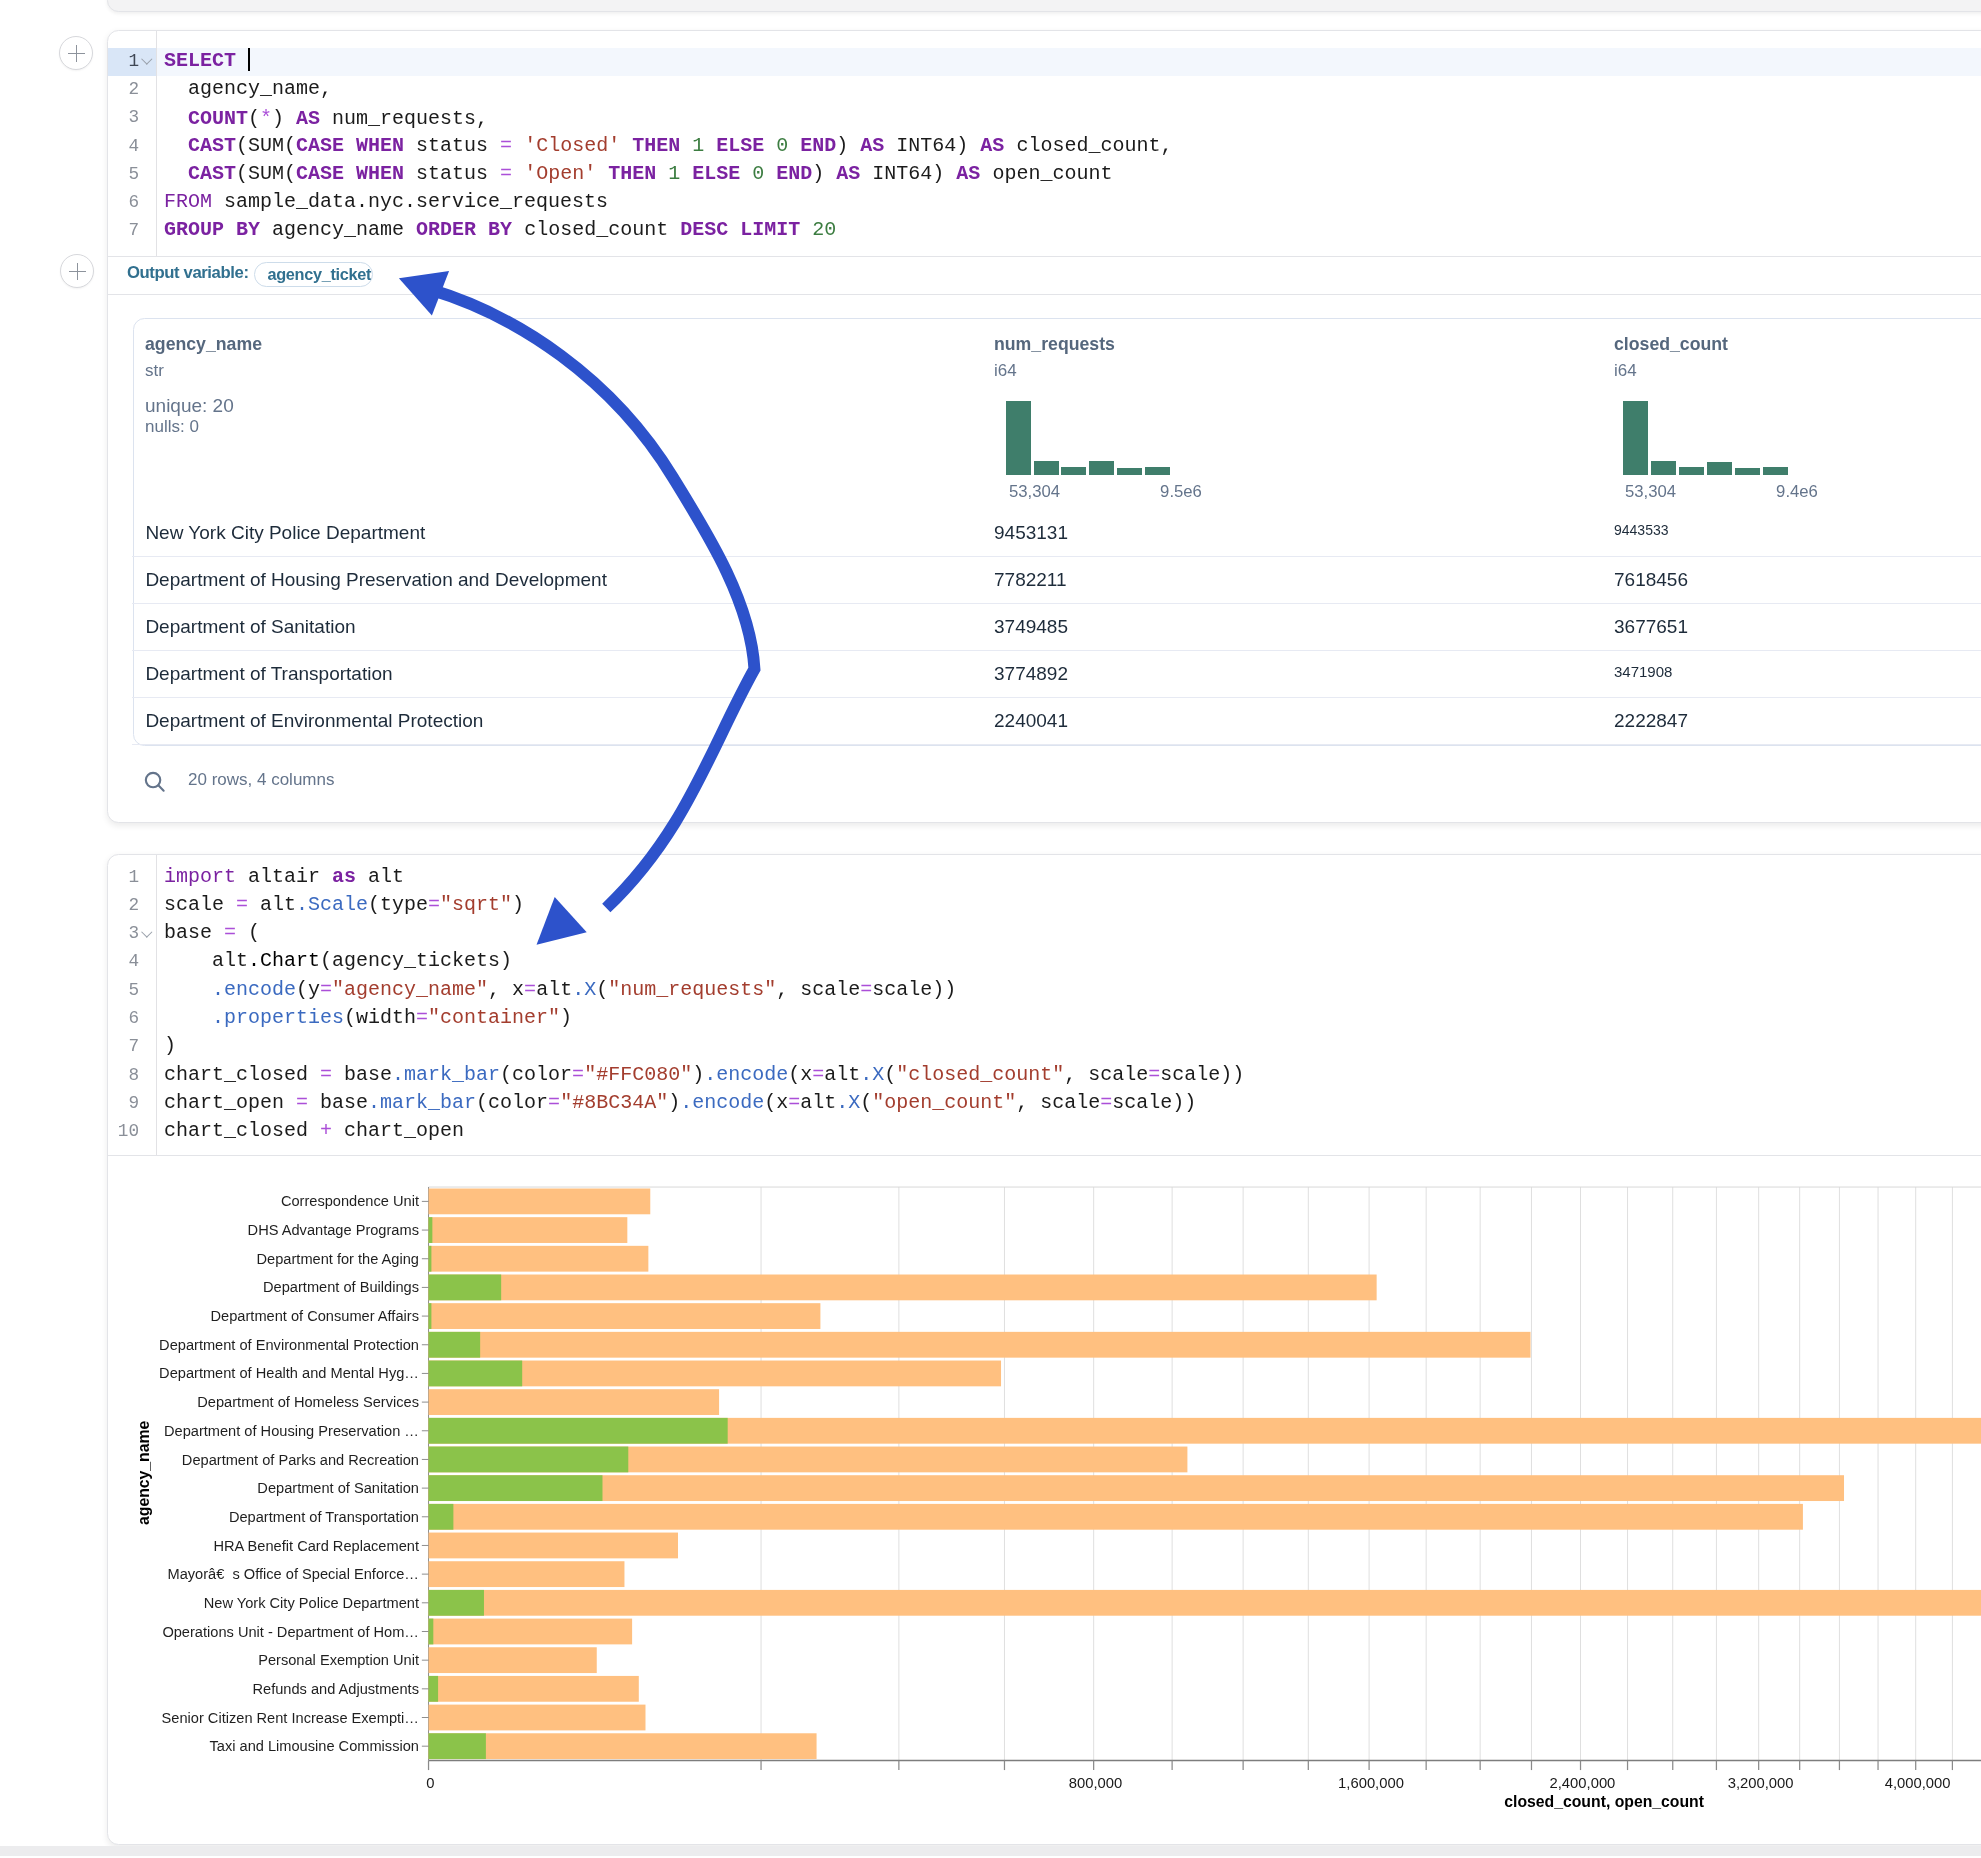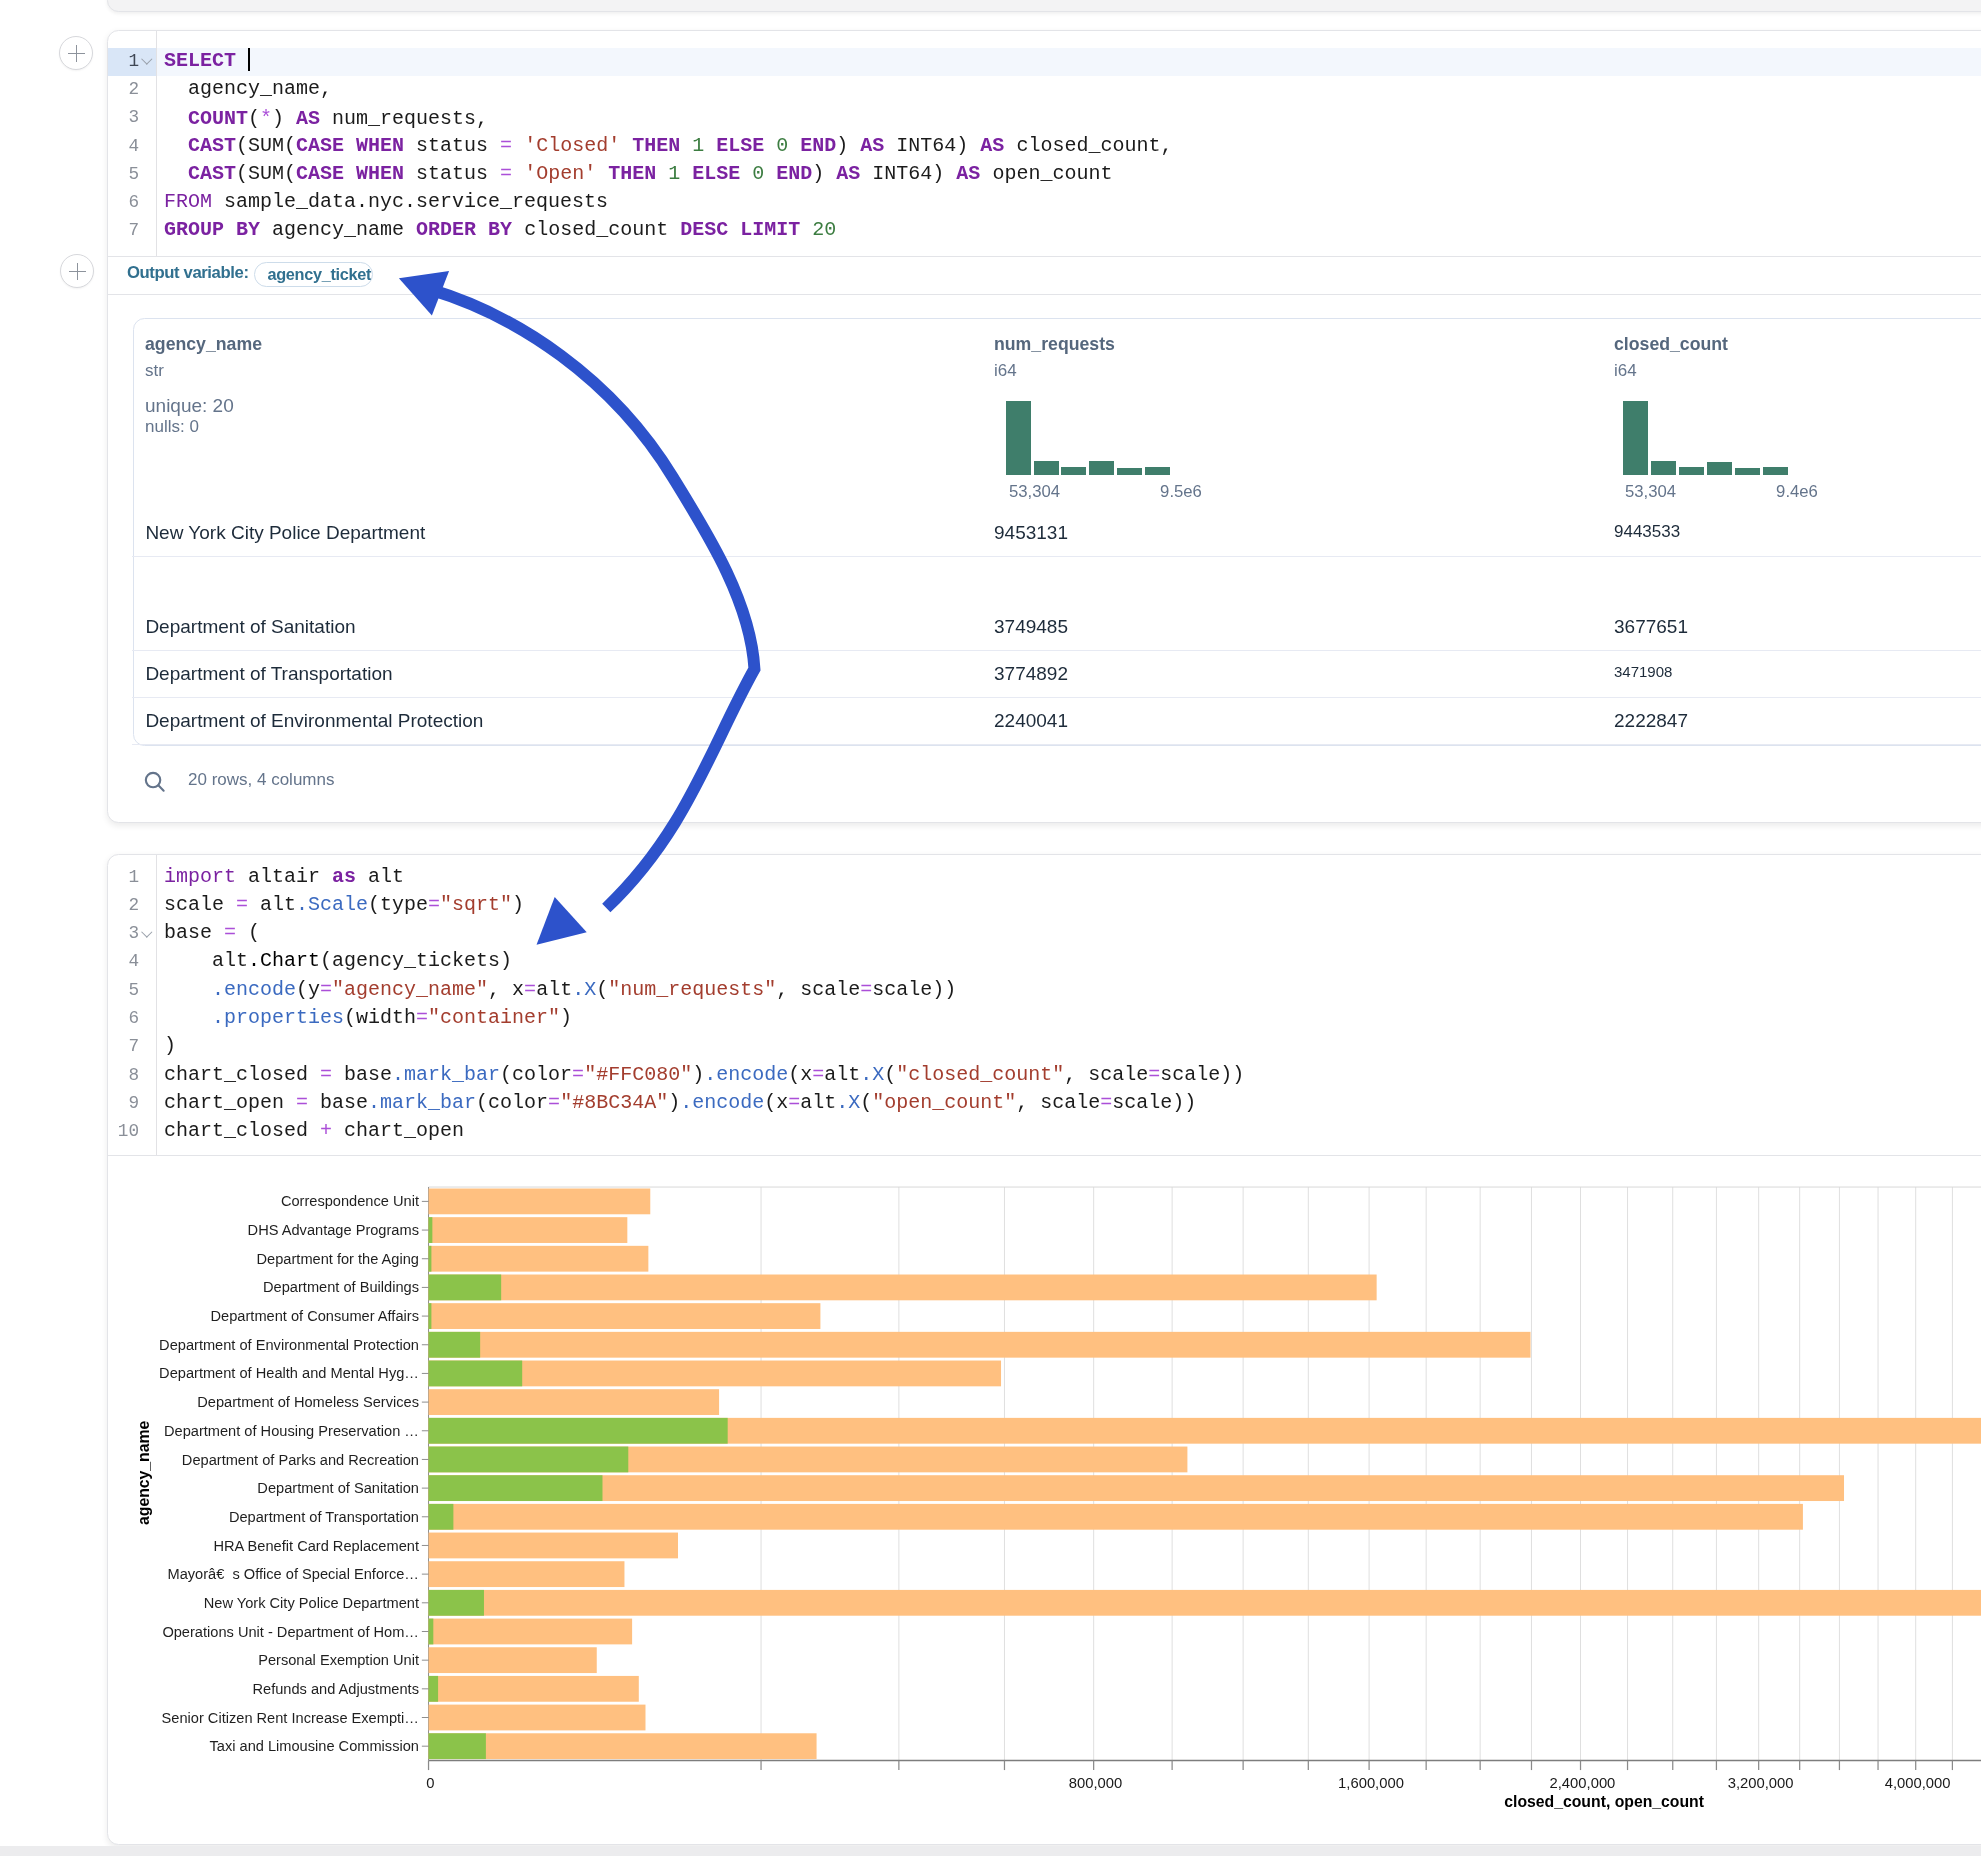--- a/index.html
+++ b/index.html
@@ -86,21 +86,26 @@
 <div style="position:absolute;left:1679px;top:467px;width:25px;height:7.6px;background:#3f7e6b"></div>
 <div style="position:absolute;left:1707px;top:462px;width:25px;height:13.4px;background:#3f7e6b"></div>
 <div style="position:absolute;left:1735px;top:468px;width:25px;height:6.7px;background:#3f7e6b"></div>
 <div style="position:absolute;left:1763px;top:467px;width:25px;height:7.6px;background:#3f7e6b"></div>
 <div style="position:absolute;left:1625px;top:482px;font-size:16.7px;color:#64748b">53,304</div>
 <div style="position:absolute;left:1754px;top:482px;width:86px;text-align:center;font-size:16.7px;color:#64748b">9.4e6</div>
 
 <div style="position:absolute;left:132px;top:510px;width:1850px;height:47px;border-bottom:1px solid #e7eaf3">
   <div style="position:absolute;left:13.4px;top:11.5px;font-size:19px;color:#1d2b3a">New York City Police Department</div>
   <div style="position:absolute;left:862px;top:11.5px;font-size:19px;color:#1d2b3a">9453131</div>
-  <div style="position:absolute;left:1482px;top:11.5px;font-size:17px;color:#1d2b3a">9443533</div>
+  <div style="position:absolute;left:1482px;top:11.5px;font-size:14px;color:#1d2b3a">9443533</div>
+</div>
+<div style="position:absolute;left:132px;top:557px;width:1850px;height:47px;border-bottom:1px solid #e7eaf3">
+  <div style="position:absolute;left:13.4px;top:11.5px;font-size:19px;color:#1d2b3a">Department of Housing Preservation and Development</div>
+  <div style="position:absolute;left:862px;top:11.5px;font-size:19px;color:#1d2b3a">7782211</div>
+  <div style="position:absolute;left:1482px;top:11.5px;font-size:19px;color:#1d2b3a">7618456</div>
 </div>
 <div style="position:absolute;left:132px;top:604px;width:1850px;height:47px;border-bottom:1px solid #e7eaf3">
   <div style="position:absolute;left:13.4px;top:11.5px;font-size:19px;color:#1d2b3a">Department of Sanitation</div>
   <div style="position:absolute;left:862px;top:11.5px;font-size:19px;color:#1d2b3a">3749485</div>
   <div style="position:absolute;left:1482px;top:11.5px;font-size:19px;color:#1d2b3a">3677651</div>
 </div>
 <div style="position:absolute;left:132px;top:651px;width:1850px;height:47px;border-bottom:1px solid #e7eaf3">
   <div style="position:absolute;left:13.4px;top:11.5px;font-size:19px;color:#1d2b3a">Department of Transportation</div>
   <div style="position:absolute;left:862px;top:11.5px;font-size:19px;color:#1d2b3a">3774892</div>
   <div style="position:absolute;left:1482px;top:11.5px;font-size:15px;color:#1d2b3a">3471908</div>

